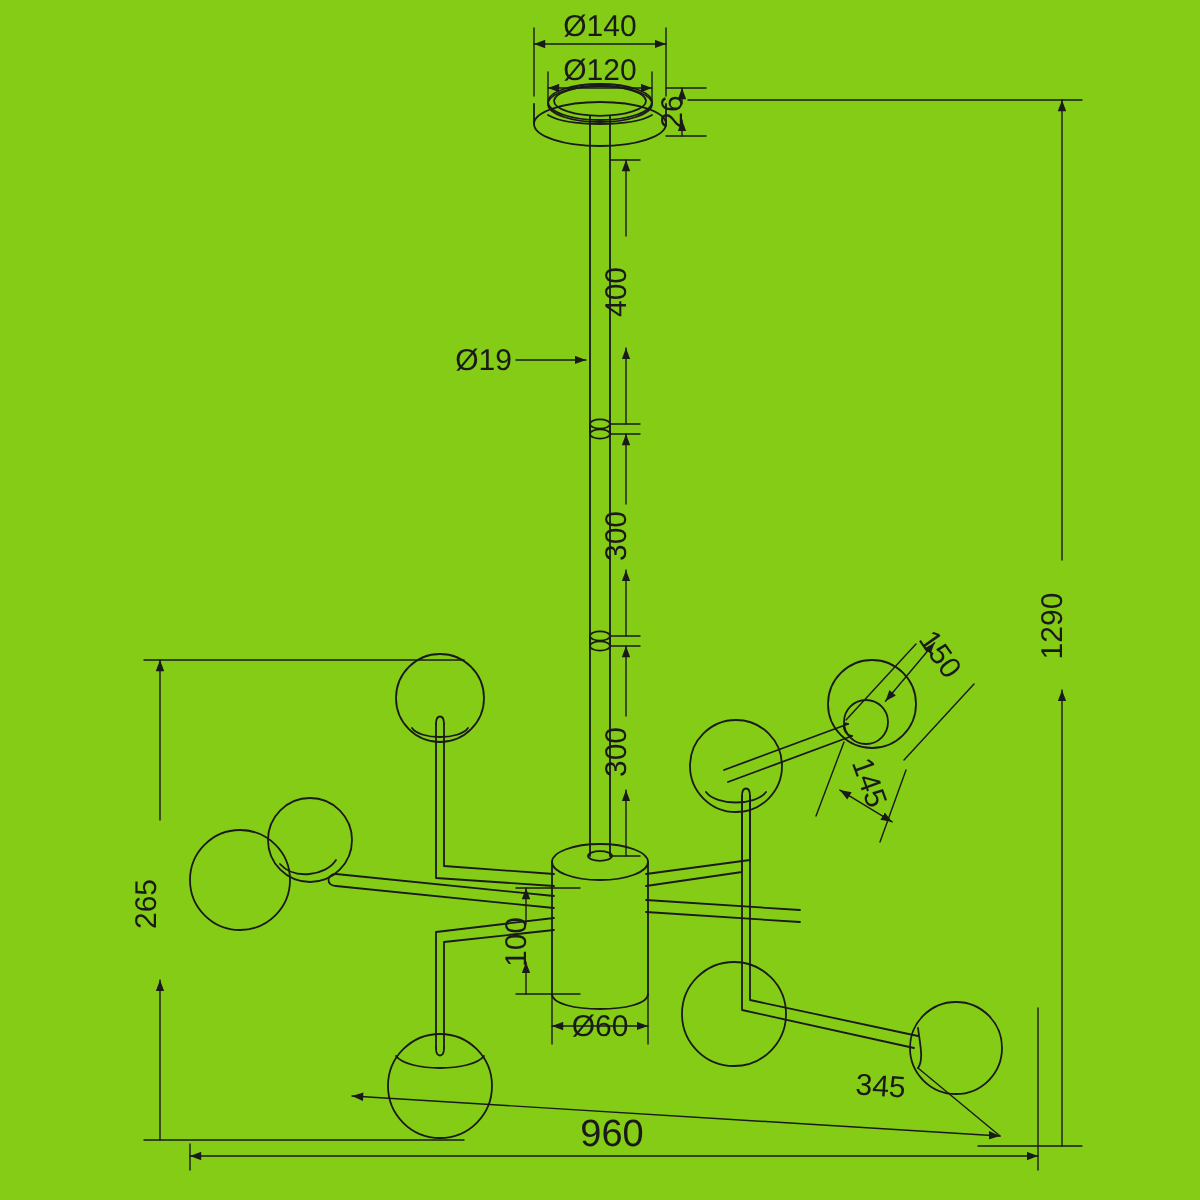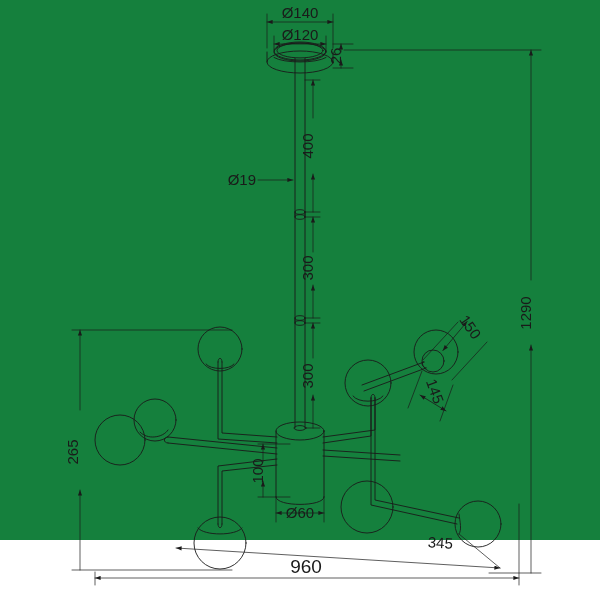--- a/index.html
+++ b/index.html
@@ -1,18 +1,18 @@
 <!DOCTYPE html>
 <html><head>
 <meta charset="utf-8">
 <style>
   html,body{margin:0;padding:0;background:#ffffff;}
   body{width:600px;height:600px;overflow:hidden;
        font-family:"Liberation Sans", sans-serif;}
-  #stage{position:relative;width:600px;height:540px;background:#15803d;}
+  #stage{position:relative;width:600px;height:600px;background:#84cc16;}
   svg{display:block;}
   .dimtxt{font-family:"Liberation Sans", sans-serif;font-size:15px;fill:#1a1a1a;}
 </style>
 </head>
 <body>
 
 <div id="stage">
 <svg width="600" height="600" viewBox="0 0 600 600">
 
   <defs>

